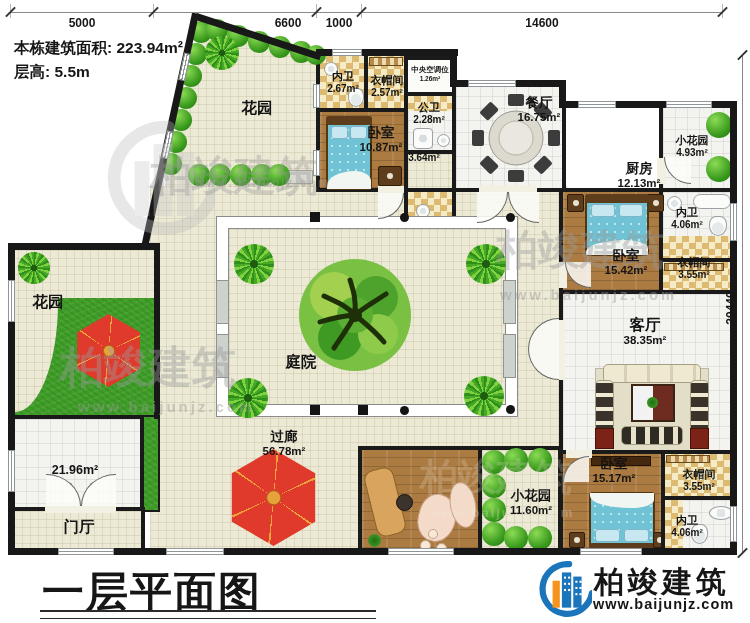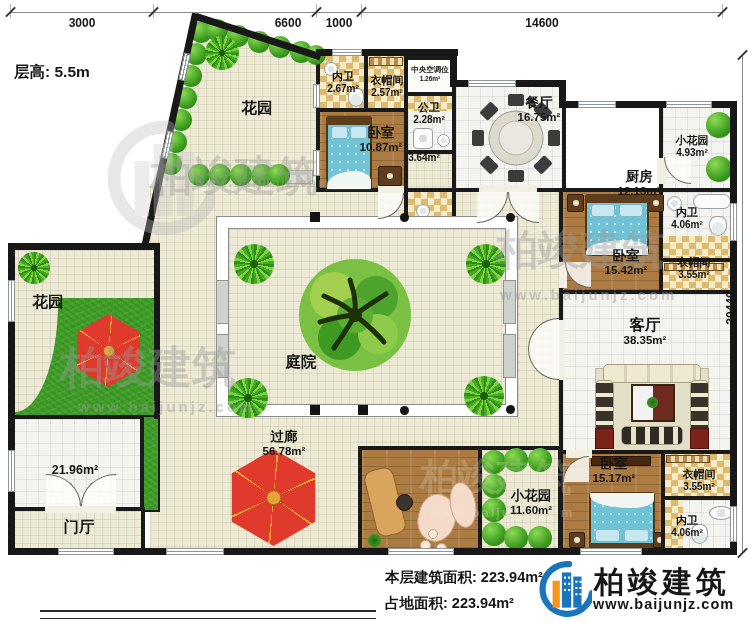--- a/index.html
+++ b/index.html
@@ -360,21 +360,21 @@
       <b>公卫</b>
       <i>2.28m²</i>
     </div>
   <div class="lbl sm" style="left:424px;top:158px;">
       <i>3.64m²</i>
     </div>
   <div class="lbl" style="left:539px;top:110px;">
       <b>餐厅</b>
       <i>16.75m²</i>
     </div>
-  <div class="lbl" style="left:639px;top:184px;">
+  <div class="lbl" style="left:639px;top:176px;">
       <b>厨房</b>
       <i>12.13m²</i>
     </div>
   <div class="lbl sm" style="left:692px;top:146px;">
       <b>小花园</b>
       <i>4.93m²</i>
     </div>
   <div class="lbl sm" style="left:687px;top:218px;">
       <b>内卫</b>
       <i>4.06m²</i>
@@ -417,45 +417,45 @@
       <b>庭院</b>
     </div>
   <div class="lbl" style="left:284px;top:444px;">
       <b>过廊</b>
       <i>56.78m²</i>
     </div>
   <div class="lbl lg" style="left:48px;top:302px;">
       <b>花园</b>
     </div>
 
+  <div class="hdr" style="left:14px;top:38px;">本栋建筑面积: 223.94m²</div>
   <div class="hdr" style="left:14px;top:62px;">层高: 5.5m</div>
 
   <div class="dimline" style="left:10px;top:12px;width:713px;height:1px;"></div>
   <div class="tickline" style="left:10px;top:4px;height:14px;"></div>
   <div class="tickline" style="left:153px;top:4px;height:14px;"></div>
   <div class="tickline" style="left:316px;top:4px;height:14px;"></div>
   <div class="tickline" style="left:361px;top:4px;height:14px;"></div>
   <div class="tickline" style="left:722px;top:4px;height:14px;"></div>
   <div class="tick" style="left:4px;top:11px;"></div>
   <div class="tick" style="left:147px;top:11px;"></div>
   <div class="tick" style="left:310px;top:11px;"></div>
   <div class="tick" style="left:355px;top:11px;"></div>
   <div class="tick" style="left:716px;top:11px;"></div>
-  <div class="dimtxt" style="left:82px;top:23px;">3000</div>
+  <div class="dimtxt" style="left:82px;top:23px;">5000</div>
   <div class="dimtxt" style="left:288px;top:23px;">6600</div>
   <div class="dimtxt" style="left:339px;top:23px;">1000</div>
   <div class="dimtxt" style="left:542px;top:23px;">14600</div>
   <div class="dimline" style="left:742px;top:55px;width:1px;height:498px;"></div>
   <div class="tick" style="left:736px;top:54px;"></div>
   <div class="tick" style="left:736px;top:552px;"></div>
   <div class="dimtxt v" style="left:731px;top:308px;">20440</div>
 
+  <div class="ft-title" style="left:42px;top:564px;">一层平面图</div>
   <div class="ft-under" style="left:40px;top:610px;width:336px;"></div>
-  <div class="ft-area" style="left:385px;top:568px;">本层建筑面积: 223.94m²</div>
-  <div class="ft-area" style="left:385px;top:594px;">占地面积: 223.94m²</div>
   <svg style="position:absolute;left:538px;top:560px;z-index:10;" width="54" height="58" viewBox="0 0 52 56">
     <path d="M30 4 A24 24 0 1 0 52 32" fill="none" stroke="#1b75bb" stroke-width="6" stroke-linecap="round"></path>
     <rect x="14" y="20" width="7" height="26" fill="#f7941d"></rect>
     <rect x="23" y="12" width="9" height="34" fill="#1b75bb"></rect>
     <rect x="34" y="16" width="8" height="30" fill="#1b75bb"></rect>
     <g fill="#fff">
       <rect x="25" y="16" width="2" height="2"></rect>
         <rect x="29" y="16" width="2" height="2"></rect>
       <rect x="25" y="22" width="2" height="2"></rect>
         <rect x="29" y="22" width="2" height="2"></rect>

